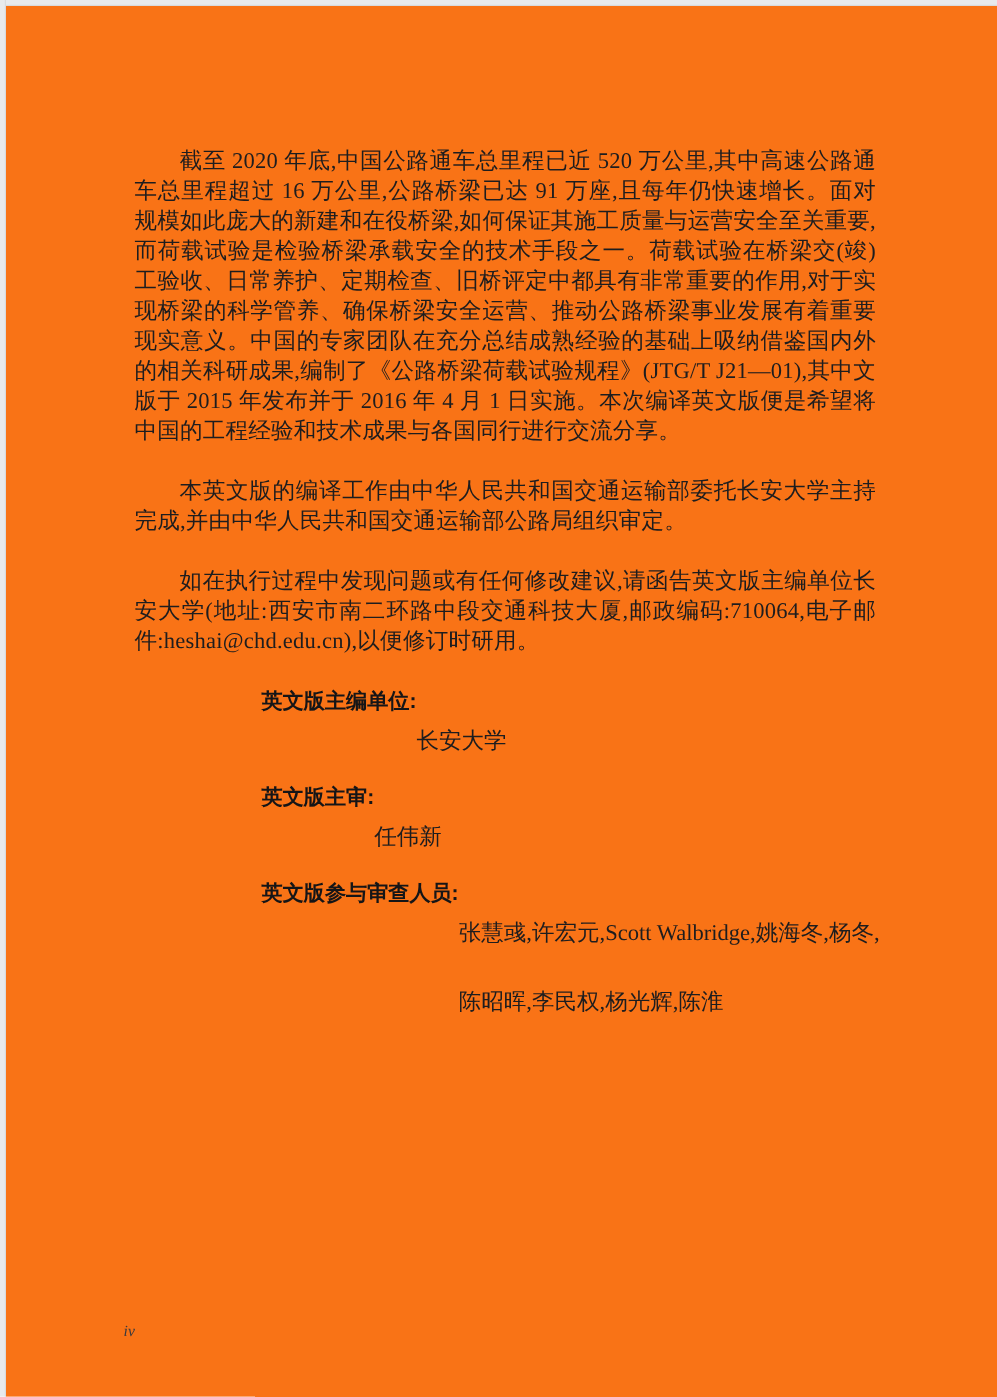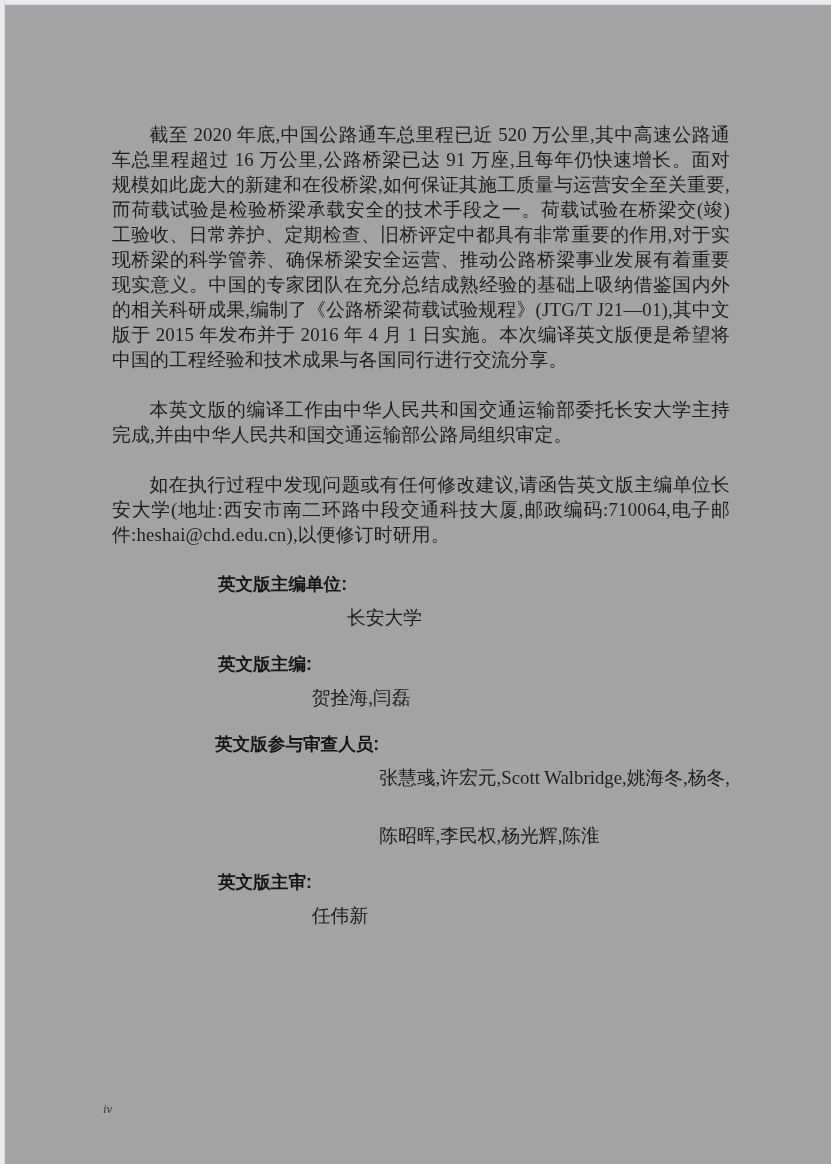--- a/index.html
+++ b/index.html
@@ -27,21 +27,21 @@
     position: absolute;
     left: 0; top: 0;
     width: 4px; height: 1164px;
     background: #e8eaed;
     border-right: 1px solid #d9dbde;
   }
   .page {
     position: absolute;
     left: 5px; top: 5px;
     width: 826px; height: 1159px;
-    background: #a3a3a3;
+    background: #f97316;
   }
   .content {
     position: absolute;
     left: 107px;   
     top: 117px;    
     width: 618px;
     font-family: "Liberation Serif", "DejaVu Serif", serif;
     font-size: 18.8px;
     line-height: 25px;
     color: #1d1d1f;
@@ -53,21 +53,20 @@
     letter-spacing: 0.2px;
   }
   .credits {
     margin-left: 106px;
     margin-top: 18px;
   }
   .credit {
     display: flex;
     align-items: flex-start;
     margin-bottom: 22px;
-    justify-content: flex-end;
   }
   .credit-label {
     flex: 0 0 auto;
     font-family: "Liberation Sans", "DejaVu Sans", sans-serif;
     font-weight: bold;
     font-size: 17.6px;
     line-height: 25px;
     color: #151517;
     white-space: nowrap;
   }
@@ -107,42 +106,35 @@
       <div class="credits">
 
         <div class="credit">
           <span class="credit-label">英文版主编单位:</span>
           <span class="credit-lines">
             <div class="credit-line">长安大学</div>
 
           </span>
         </div>
 
+
+
         <div class="credit">
-          <span class="credit-label">英文版主编:</span>
+          <span class="credit-label">英文版主审:</span>
           <span class="credit-lines">
-            <div class="credit-line">贺拴海,闫磊</div>
+            <div class="credit-line">任伟新</div>
 
           </span>
         </div>
-
 
         <div class="credit">
           <span class="credit-label">英文版参与审查人员:</span>
           <span class="credit-lines">
             <div class="credit-line">张慧彧,许宏元,Scott Walbridge,姚海冬,杨冬,</div>
             <div class="credit-line">陈昭晖,李民权,杨光辉,陈淮</div>
-          </span>
-        </div>
-
-        <div class="credit">
-          <span class="credit-label">英文版主审:</span>
-          <span class="credit-lines">
-            <div class="credit-line">任伟新</div>
-
           </span>
         </div>
 
       </div>
     </div>
 
     <div class="page-number">iv</div>
   </div>
 </div>
 

